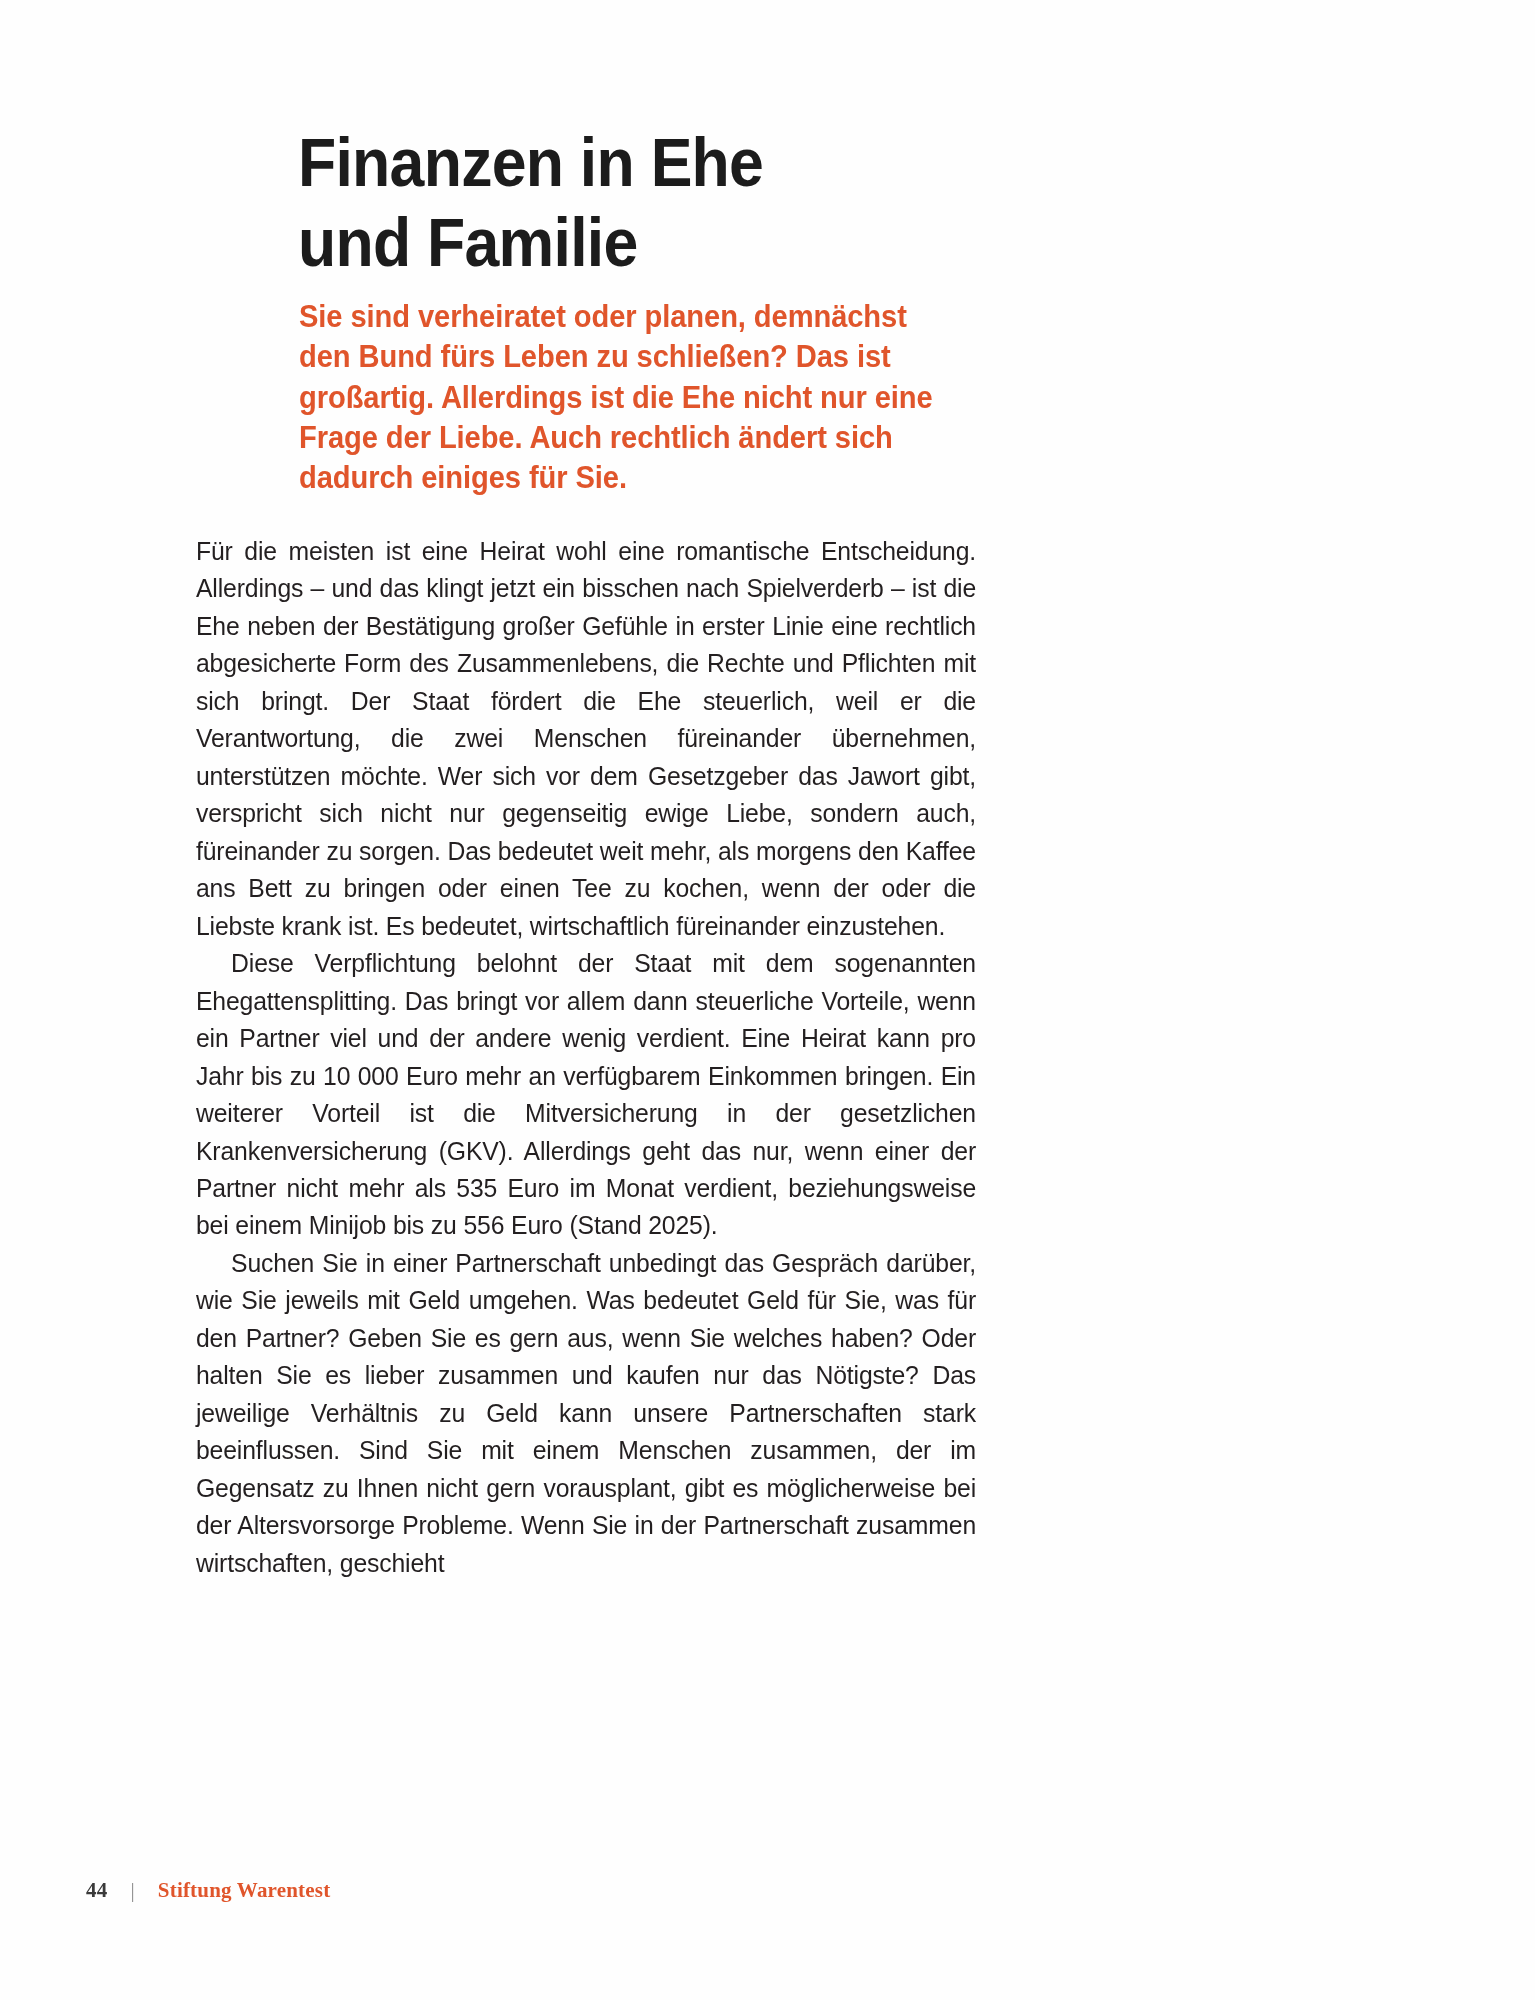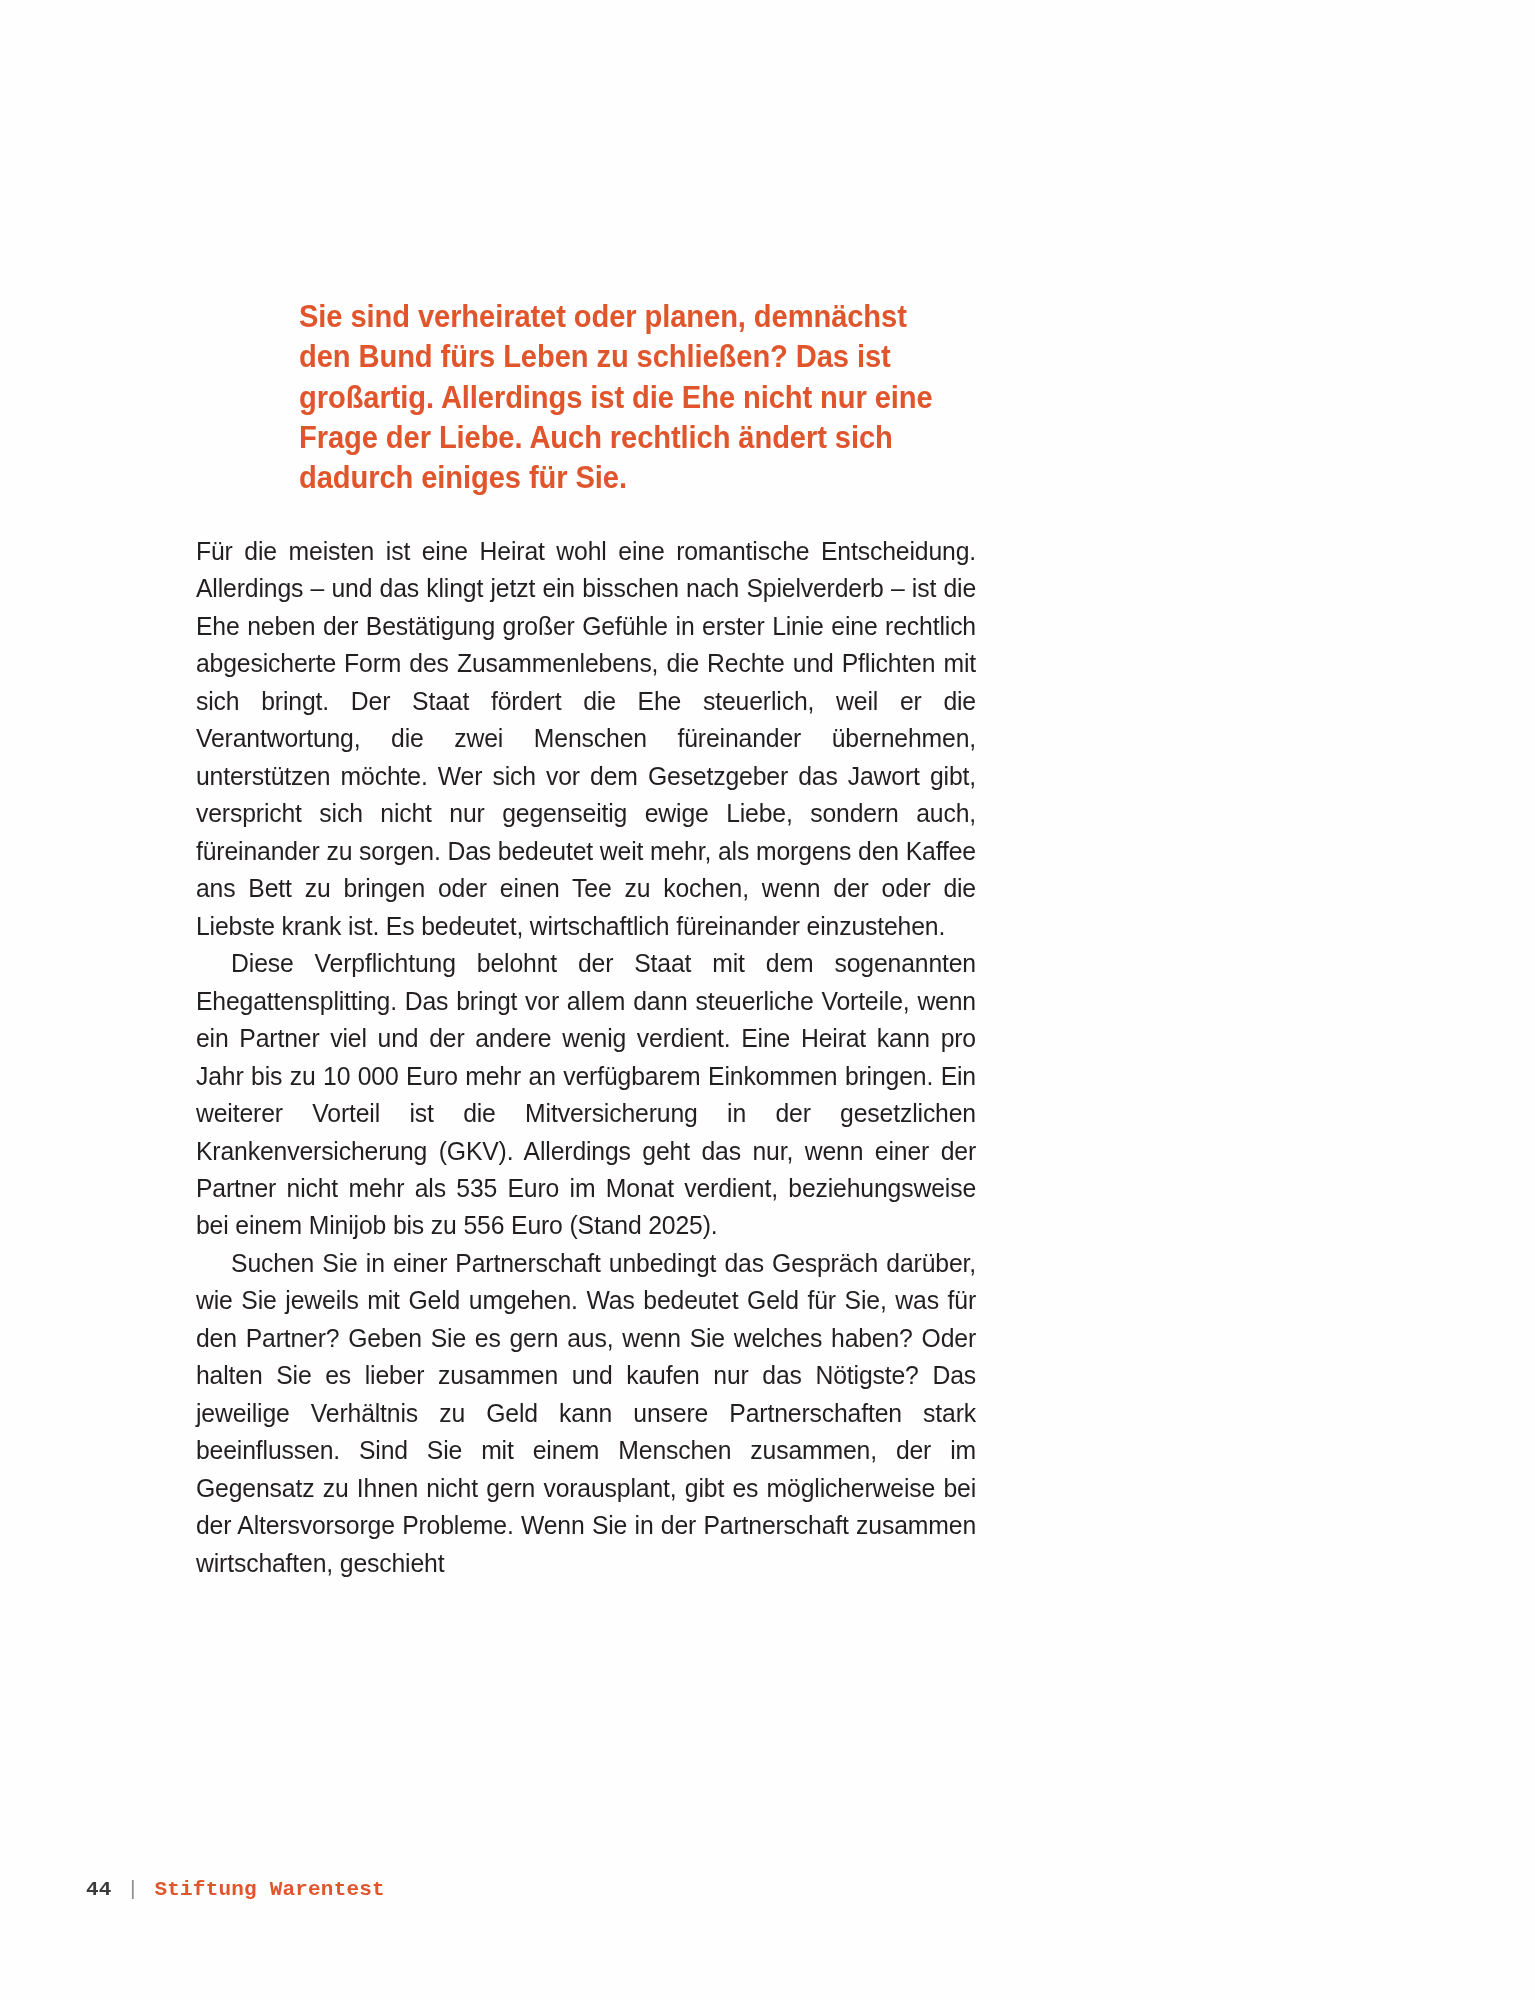--- a/index.html
+++ b/index.html
@@ -83,22 +83,22 @@
     text-indent: 36px;
   }
 
   
   .footer {
     position: absolute;
     left: 86px;
     top: 1878px;
     display: flex;
     align-items: flex-start;
-    gap: 4px;
-    font-family: Liberation Mono, monospace;
+    gap: 12px;
+    font-family: Liberation Serif, serif;
     font-size: 21px;
     font-weight: 700;
     letter-spacing: 0.2px;
   }
   .footer .page-no {
     color: #3a3a3a;
     font-weight: 700;
   }
   .footer .sep {
     color: #8d8d8d;
@@ -108,20 +108,24 @@
   .footer .brand {
     color: #e0552b;
     font-weight: 700;
   }
 </style>
 </head>
 <body>
 
 <div class="page">
 
+  <div class="title-block">
+    <h1 class="page-title">Finanzen in Ehe
+und Familie</h1>
+  </div>
 
   <p class="lead">Sie sind verheiratet oder planen, demnächst den Bund fürs Leben zu schließen? Das ist großartig. Allerdings ist die Ehe nicht nur eine Frage der Liebe. Auch rechtlich ändert sich dadurch einiges für Sie.</p>
 
   <div class="body-copy">
     <p>Für die meisten ist eine Heirat wohl eine romantische Entscheidung. Allerdings – und das klingt jetzt ein bisschen nach Spielverderb – ist die Ehe neben der Bestätigung großer Gefühle in erster Linie eine rechtlich abgesicherte Form des Zusammenlebens, die Rechte und Pflichten mit sich bringt. Der Staat fördert die Ehe steuerlich, weil er die Verantwortung, die zwei Menschen füreinander übernehmen, unterstützen möchte. Wer sich vor dem Gesetzgeber das Jawort gibt, verspricht sich nicht nur gegenseitig ewige Liebe, sondern auch, füreinander zu sorgen. Das bedeutet weit mehr, als morgens den Kaffee ans Bett zu bringen oder einen Tee zu kochen, wenn der oder die Liebste krank ist. Es bedeutet, wirtschaftlich füreinander einzustehen.</p>
     <p class="indent">Diese Verpflichtung belohnt der Staat mit dem sogenannten Ehegattensplitting. Das bringt vor allem dann steuerliche Vorteile, wenn ein Partner viel und der andere wenig verdient. Eine Heirat kann pro Jahr bis zu 10 000 Euro mehr an verfügbarem Einkommen bringen. Ein weiterer Vorteil ist die Mitversicherung in der gesetzlichen Krankenversicherung (GKV). Allerdings geht das nur, wenn einer der Partner nicht mehr als 535 Euro im Monat verdient, beziehungsweise bei einem Minijob bis zu 556 Euro (Stand 2025).</p>
     <p class="indent">Suchen Sie in einer Partnerschaft unbedingt das Gespräch darüber, wie Sie jeweils mit Geld umgehen. Was bedeutet Geld für Sie, was für den Partner? Geben Sie es gern aus, wenn Sie welches haben? Oder halten Sie es lieber zusammen und kaufen nur das Nötigste? Das jeweilige Verhältnis zu Geld kann unsere Partnerschaften stark beeinflussen. Sind Sie mit einem Menschen zusammen, der im Gegensatz zu Ihnen nicht gern vorausplant, gibt es möglicherweise bei der Altersvorsorge Probleme. Wenn Sie in der Partnerschaft zusammen wirtschaften, geschieht</p>
   </div>
 
   <div class="footer">

